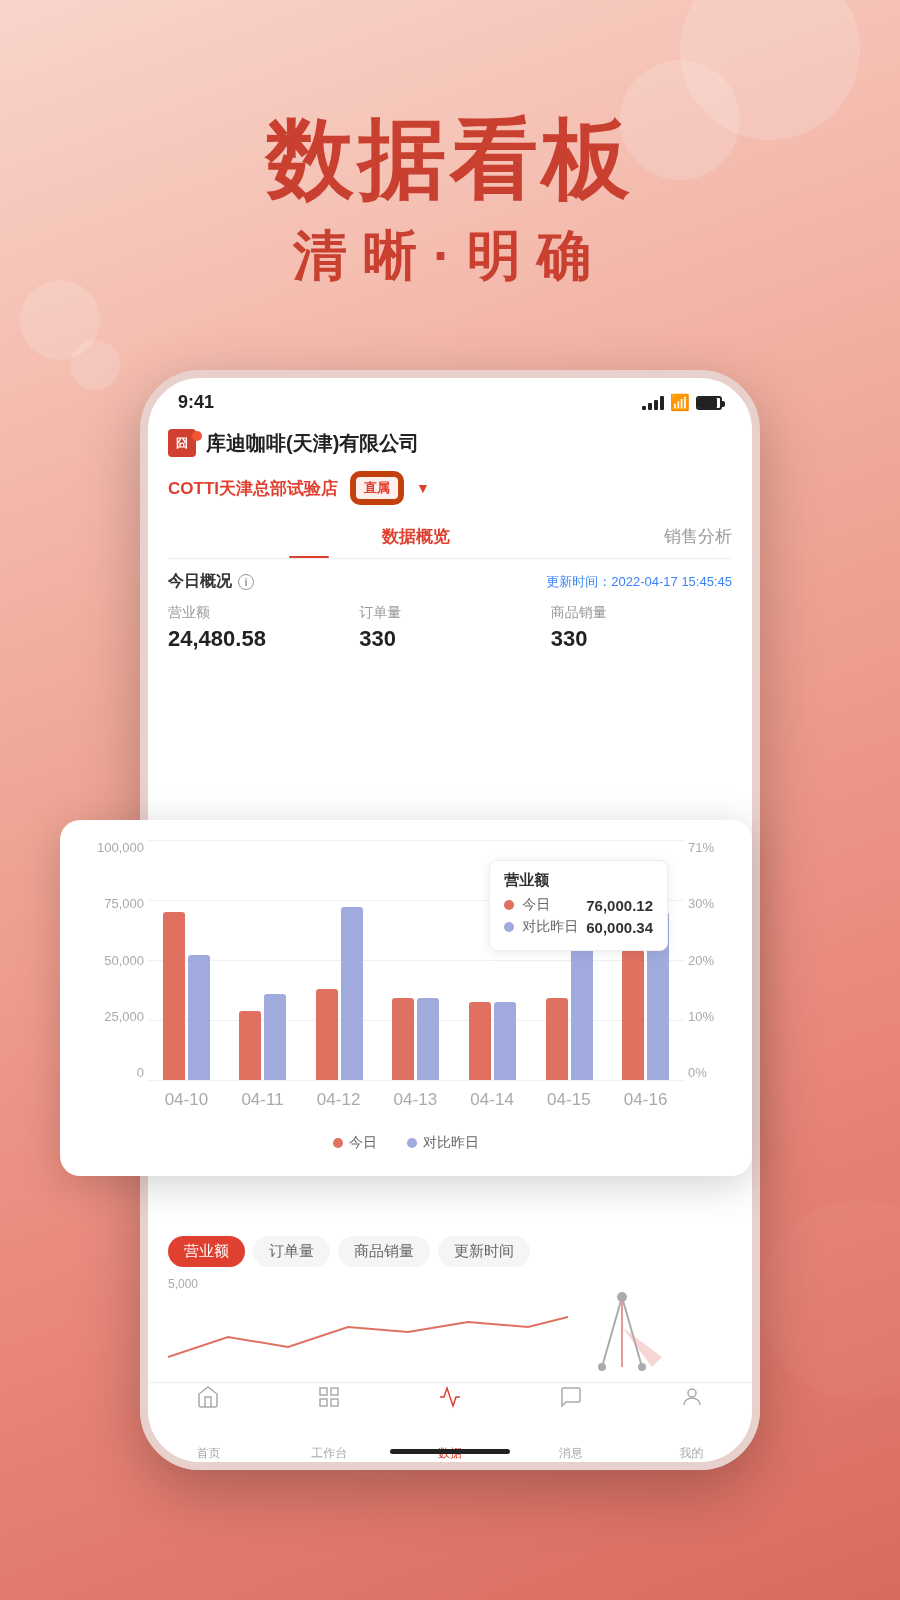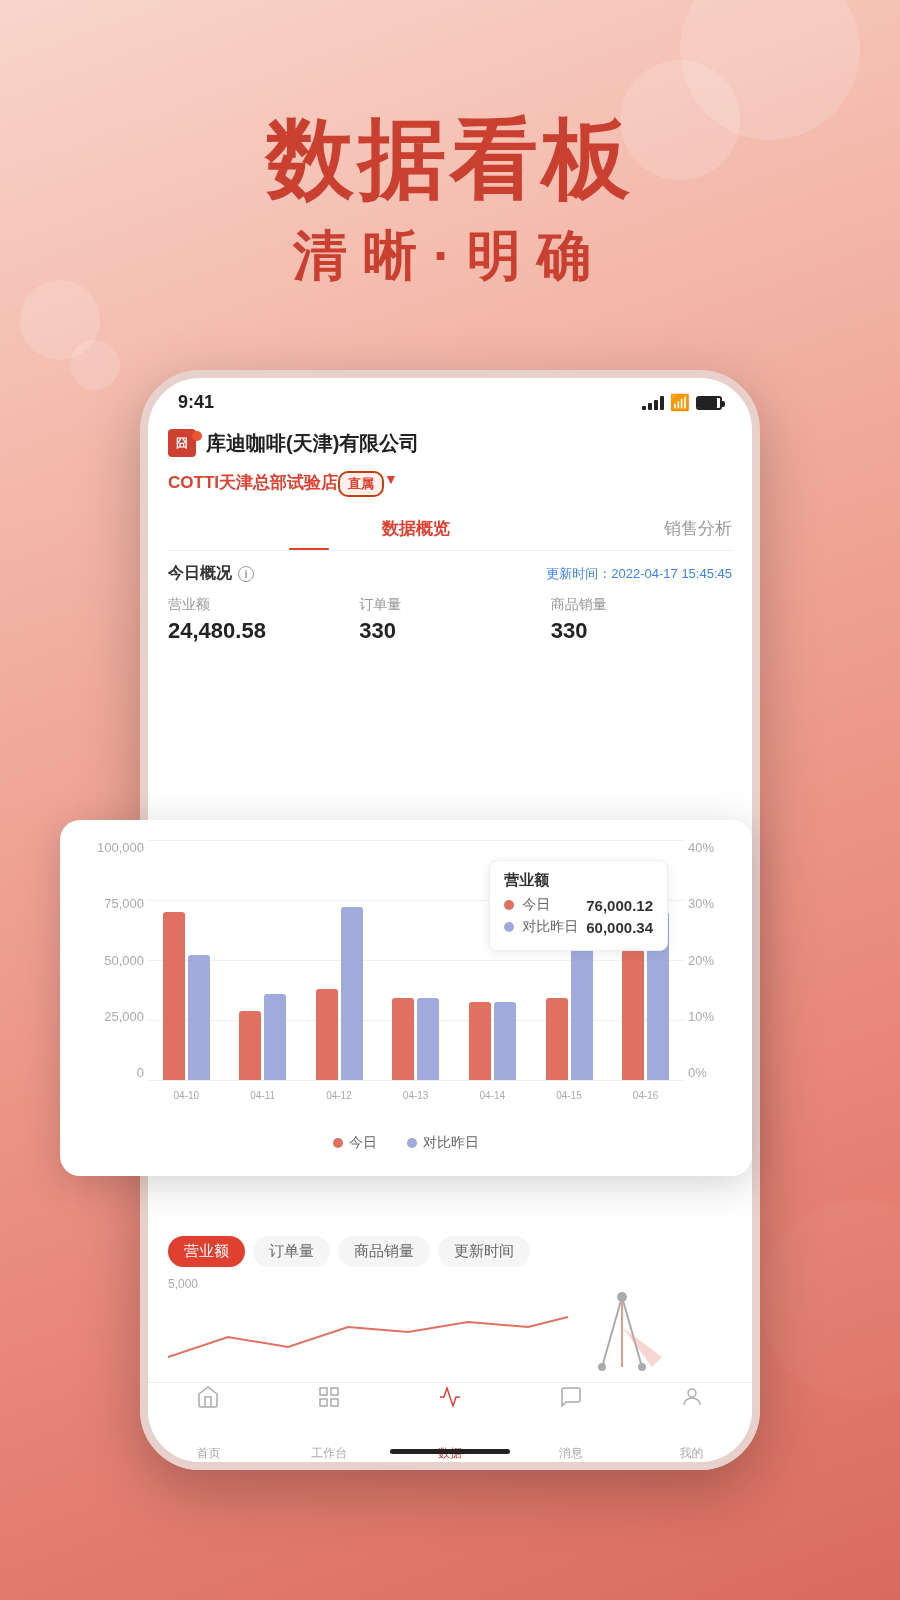--- a/index.html
+++ b/index.html
@@ -141,30 +141,30 @@
       top: 2px;
       left: 24px;
     }
     .store-header-wrap {
       position: relative;
     }
 
     
     .branch-selector {
       display: flex;
-      align-items: flex-start;
-      gap: 0;
+      align-items: center;
+      gap: 12px;
       padding: 6px 0 10px;
       font-size: 17px;
       color: #e04030;
       font-weight: 600;
     }
     .branch-tag {
       background: #fff0ee;
-      border: 2px solid #c2410c;
+      border: 6px solid #c2410c;
       color: #e04030;
       font-size: 13px;
       padding: 2px 8px;
       border-radius: 10px;
       font-family: Liberation Mono, monospace;
     }
     .chevron-icon {
       color: #e04030;
       font-size: 14px;
     }
@@ -378,21 +378,21 @@
     .x-axis {
       position: absolute;
       left: 64px;
       right: 44px;
       bottom: 0;
       height: 30px;
       display: flex;
       justify-content: space-around;
     }
     .x-label {
-      font-size: 10px;
+      font-size: 17px;
       color: #aaa;
       text-align: right;
     }
 
     
     .chart-legend {
       display: flex;
       justify-content: center;
       gap: 30px;
       margin-top: 14px;
@@ -613,21 +613,21 @@
 
     <div class="y-axis-left">
       <span>100,000</span>
       <span>75,000</span>
       <span>50,000</span>
       <span>25,000</span>
       <span>0</span>
     </div>
 
     <div class="y-axis-right">
-      <span>40%</span>
+      <span>71%</span>
       <span>30%</span>
       <span>20%</span>
       <span>10%</span>
       <span>0%</span>
     </div>
 
     <div class="bars-container" id="bars-container">
     <div class="bar-group">
           <div class="bar bar-today" style="height: 168.48px;"></div>
           <div class="bar bar-yesterday" style="height: 125.28px;"></div>

